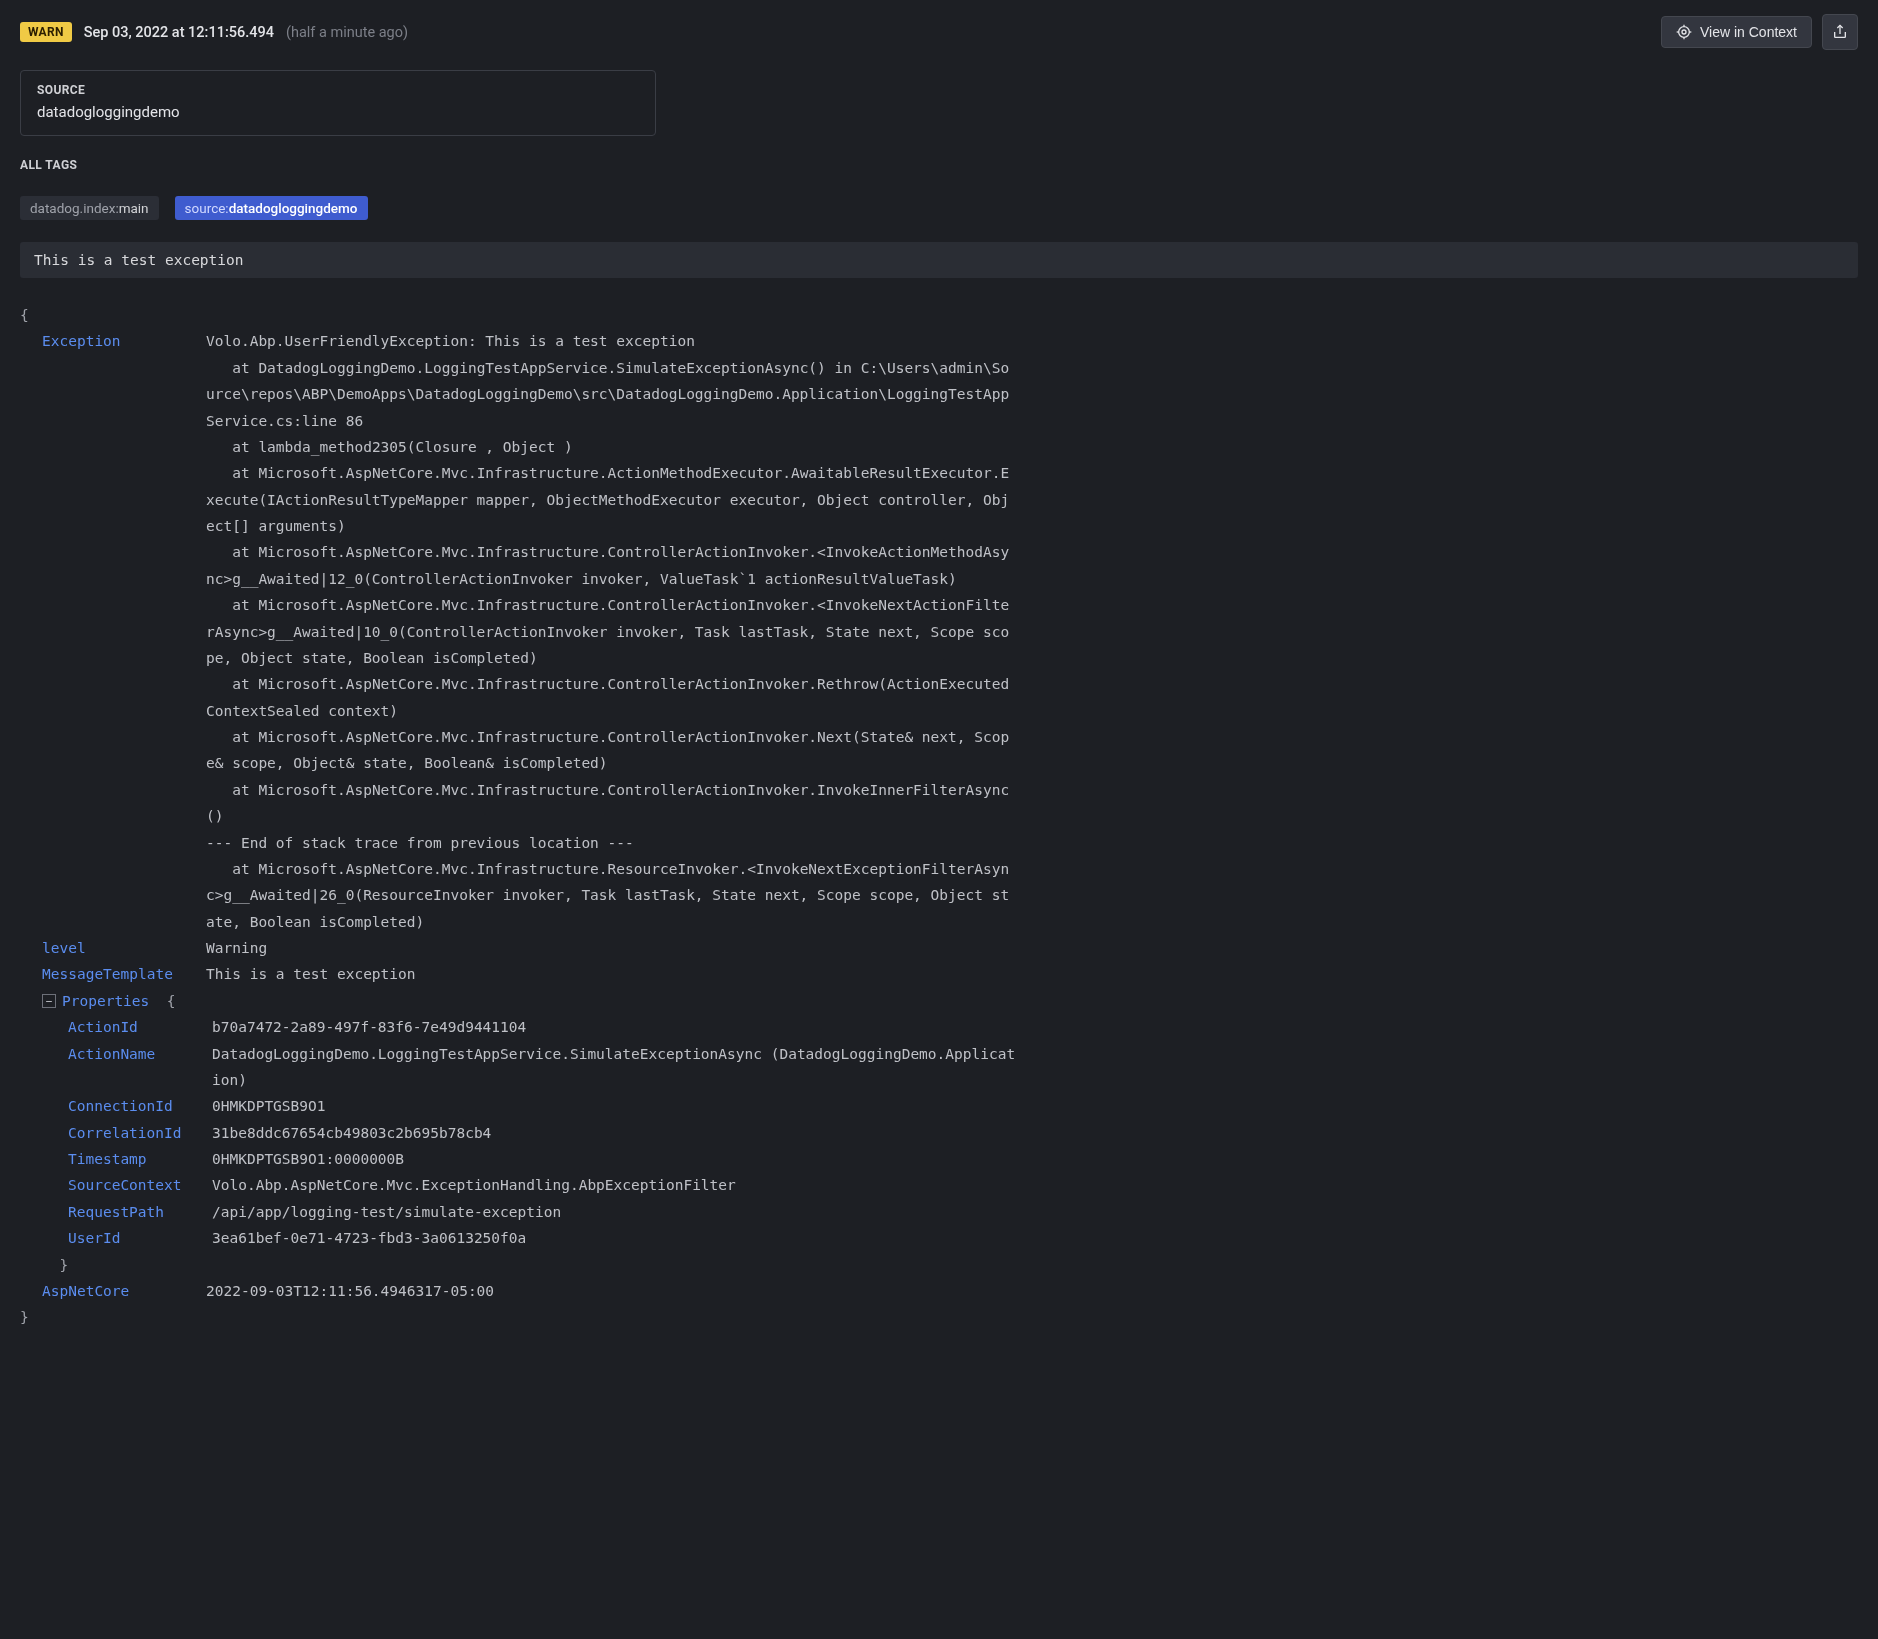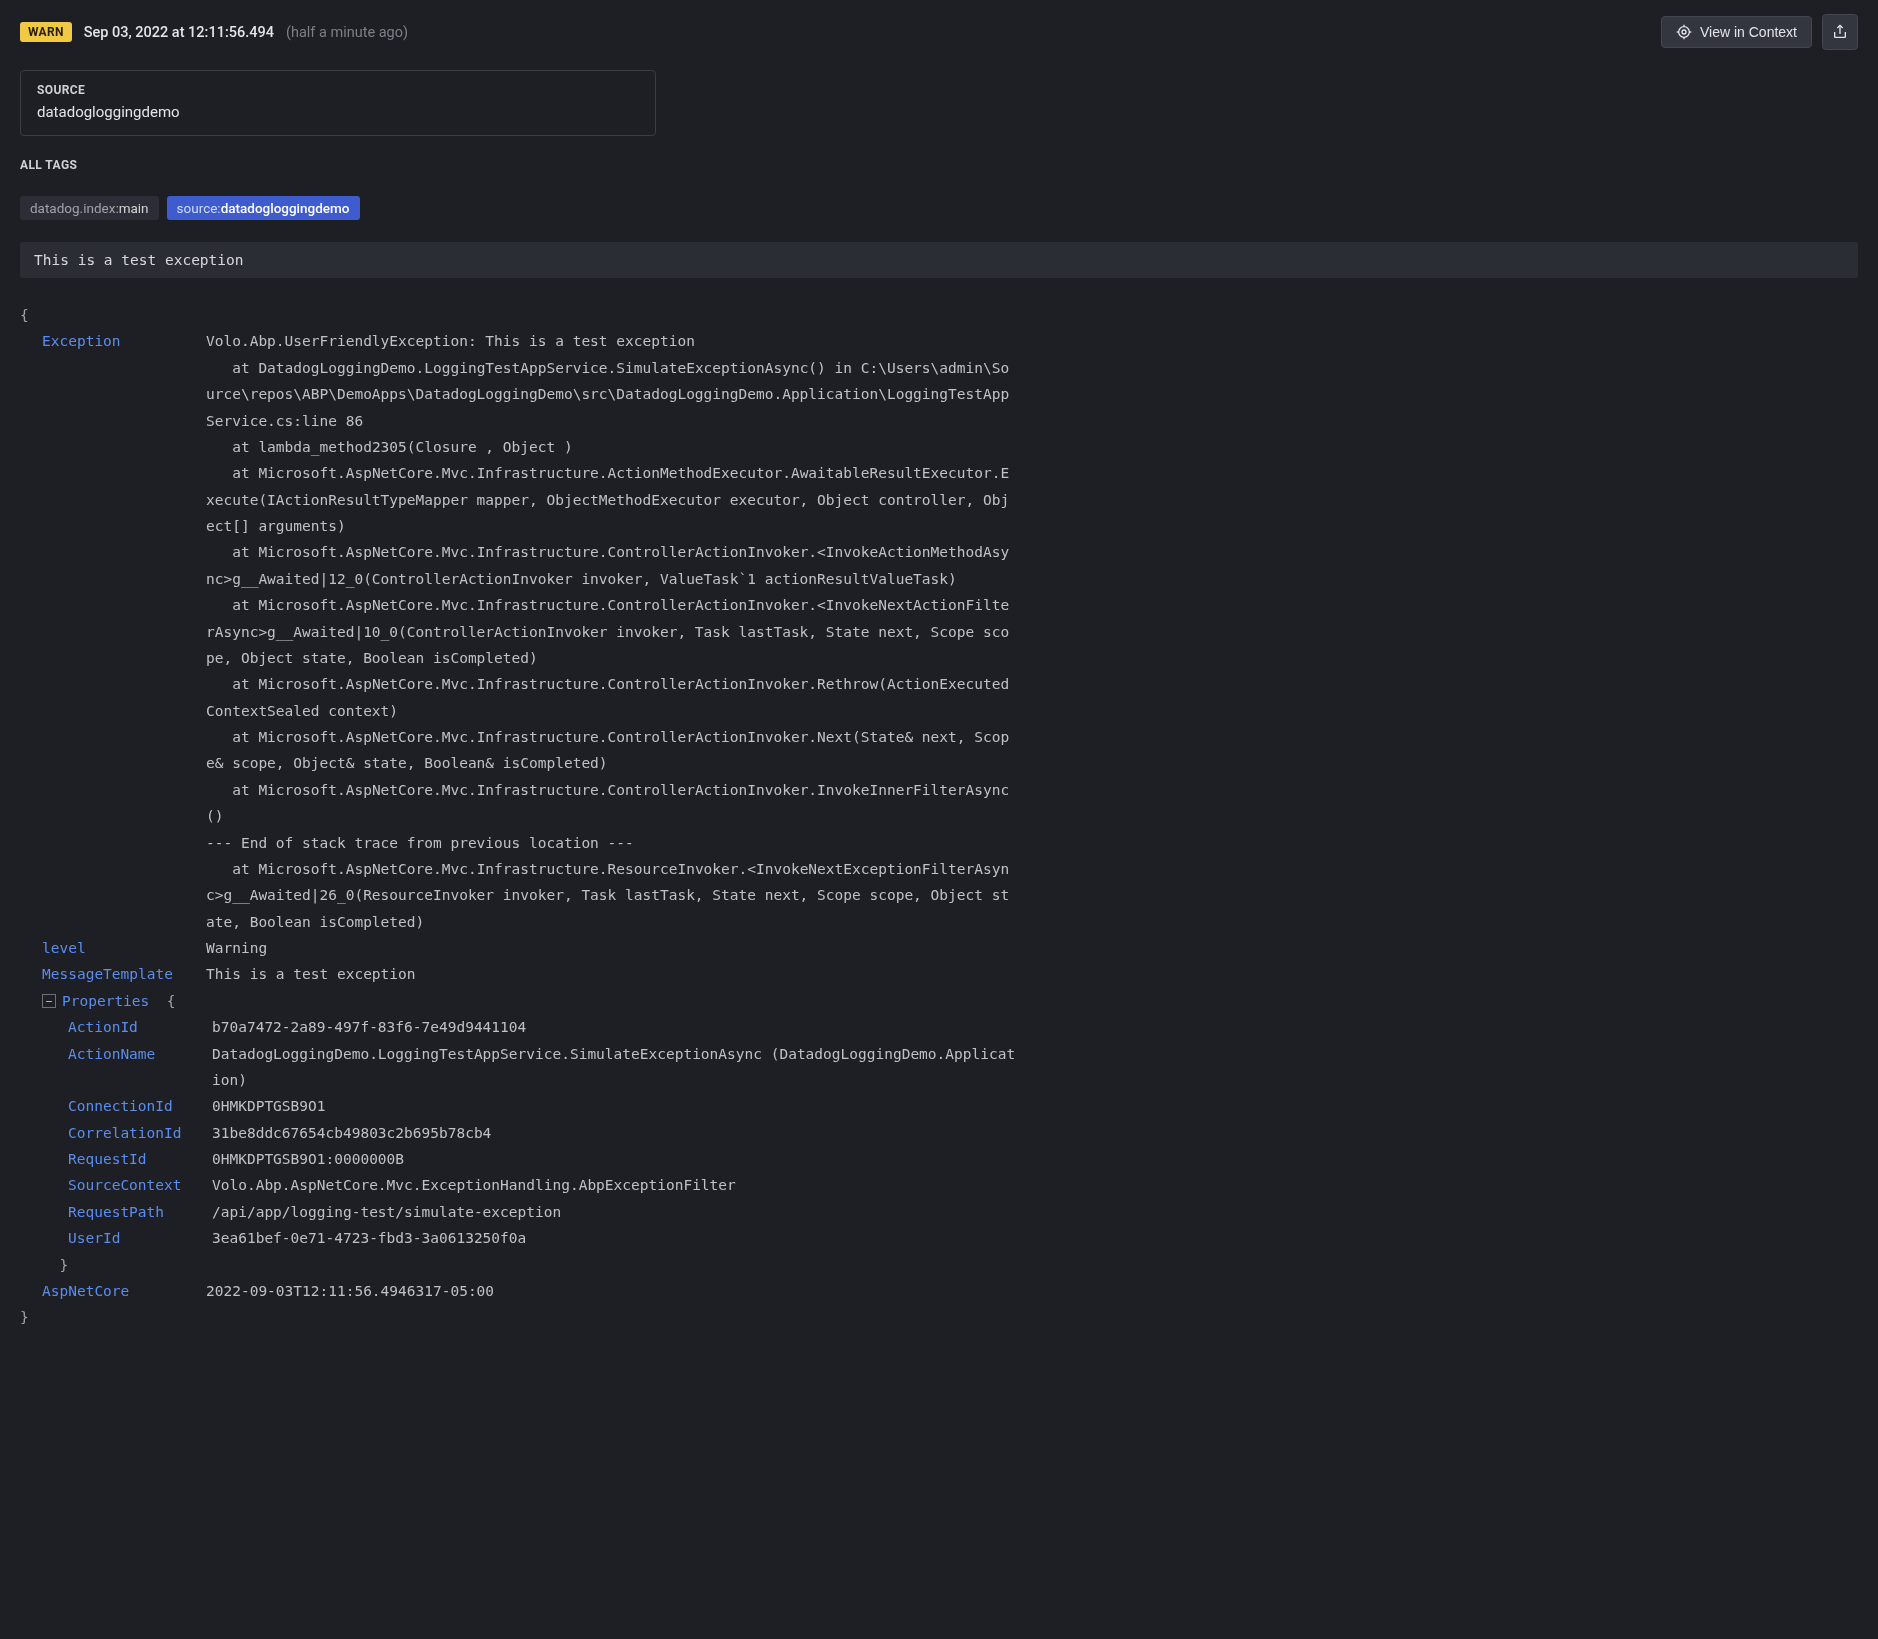--- a/index.html
+++ b/index.html
@@ -64,21 +64,21 @@
     border-radius: 4px;
     padding: 12px 16px 14px;
     width: 636px;
     margin-bottom: 22px;
   }
   .src-label { font-size: 12px; font-weight: 700; letter-spacing: .4px; color: #cfd0d4; margin-bottom: 6px; }
   .src-value { font-size: 15px; color: #e3e4e8; }
 
   
   .tags-label { font-size: 12px; font-weight: 700; letter-spacing: .4px; color: #cfd0d4; margin-bottom: 24px; }
-  .tags-row { display: flex; gap: 8px; margin-bottom: 22px; }
+  .tags-row { display: flex; gap: 16px; margin-bottom: 22px; }
   .tag {
     background: #2b2e36;
     border-radius: 3px;
     padding: 4px 10px;
     font-size: 13.5px;
     color: #b8bac0;
     cursor: pointer;
   }
   .tag .tk { color: #9fa2aa; }
   .tag .tv { color: #d2d3d6; }
@@ -243,21 +243,21 @@
     </div>
     <div class="row ind2">
       <div class="key keycol-prop">ConnectionId</div>
       <div class="val valcol">0HMKDPTGSB9O1</div>
     </div>
     <div class="row ind2">
       <div class="key keycol-prop">CorrelationId</div>
       <div class="val valcol">31be8ddc67654cb49803c2b695b78cb4</div>
     </div>
     <div class="row ind2">
-      <div class="key keycol-prop">RequestId</div>
+      <div class="key keycol-prop">Timestamp</div>
       <div class="val valcol">0HMKDPTGSB9O1:0000000B</div>
     </div>
     <div class="row ind2">
       <div class="key keycol-prop">SourceContext</div>
       <div class="val valcol">Volo.Abp.AspNetCore.Mvc.ExceptionHandling.AbpExceptionFilter</div>
     </div>
     <div class="row ind2">
       <div class="key keycol-prop">RequestPath</div>
       <div class="val valcol">/api/app/logging-test/simulate-exception</div>
     </div>

